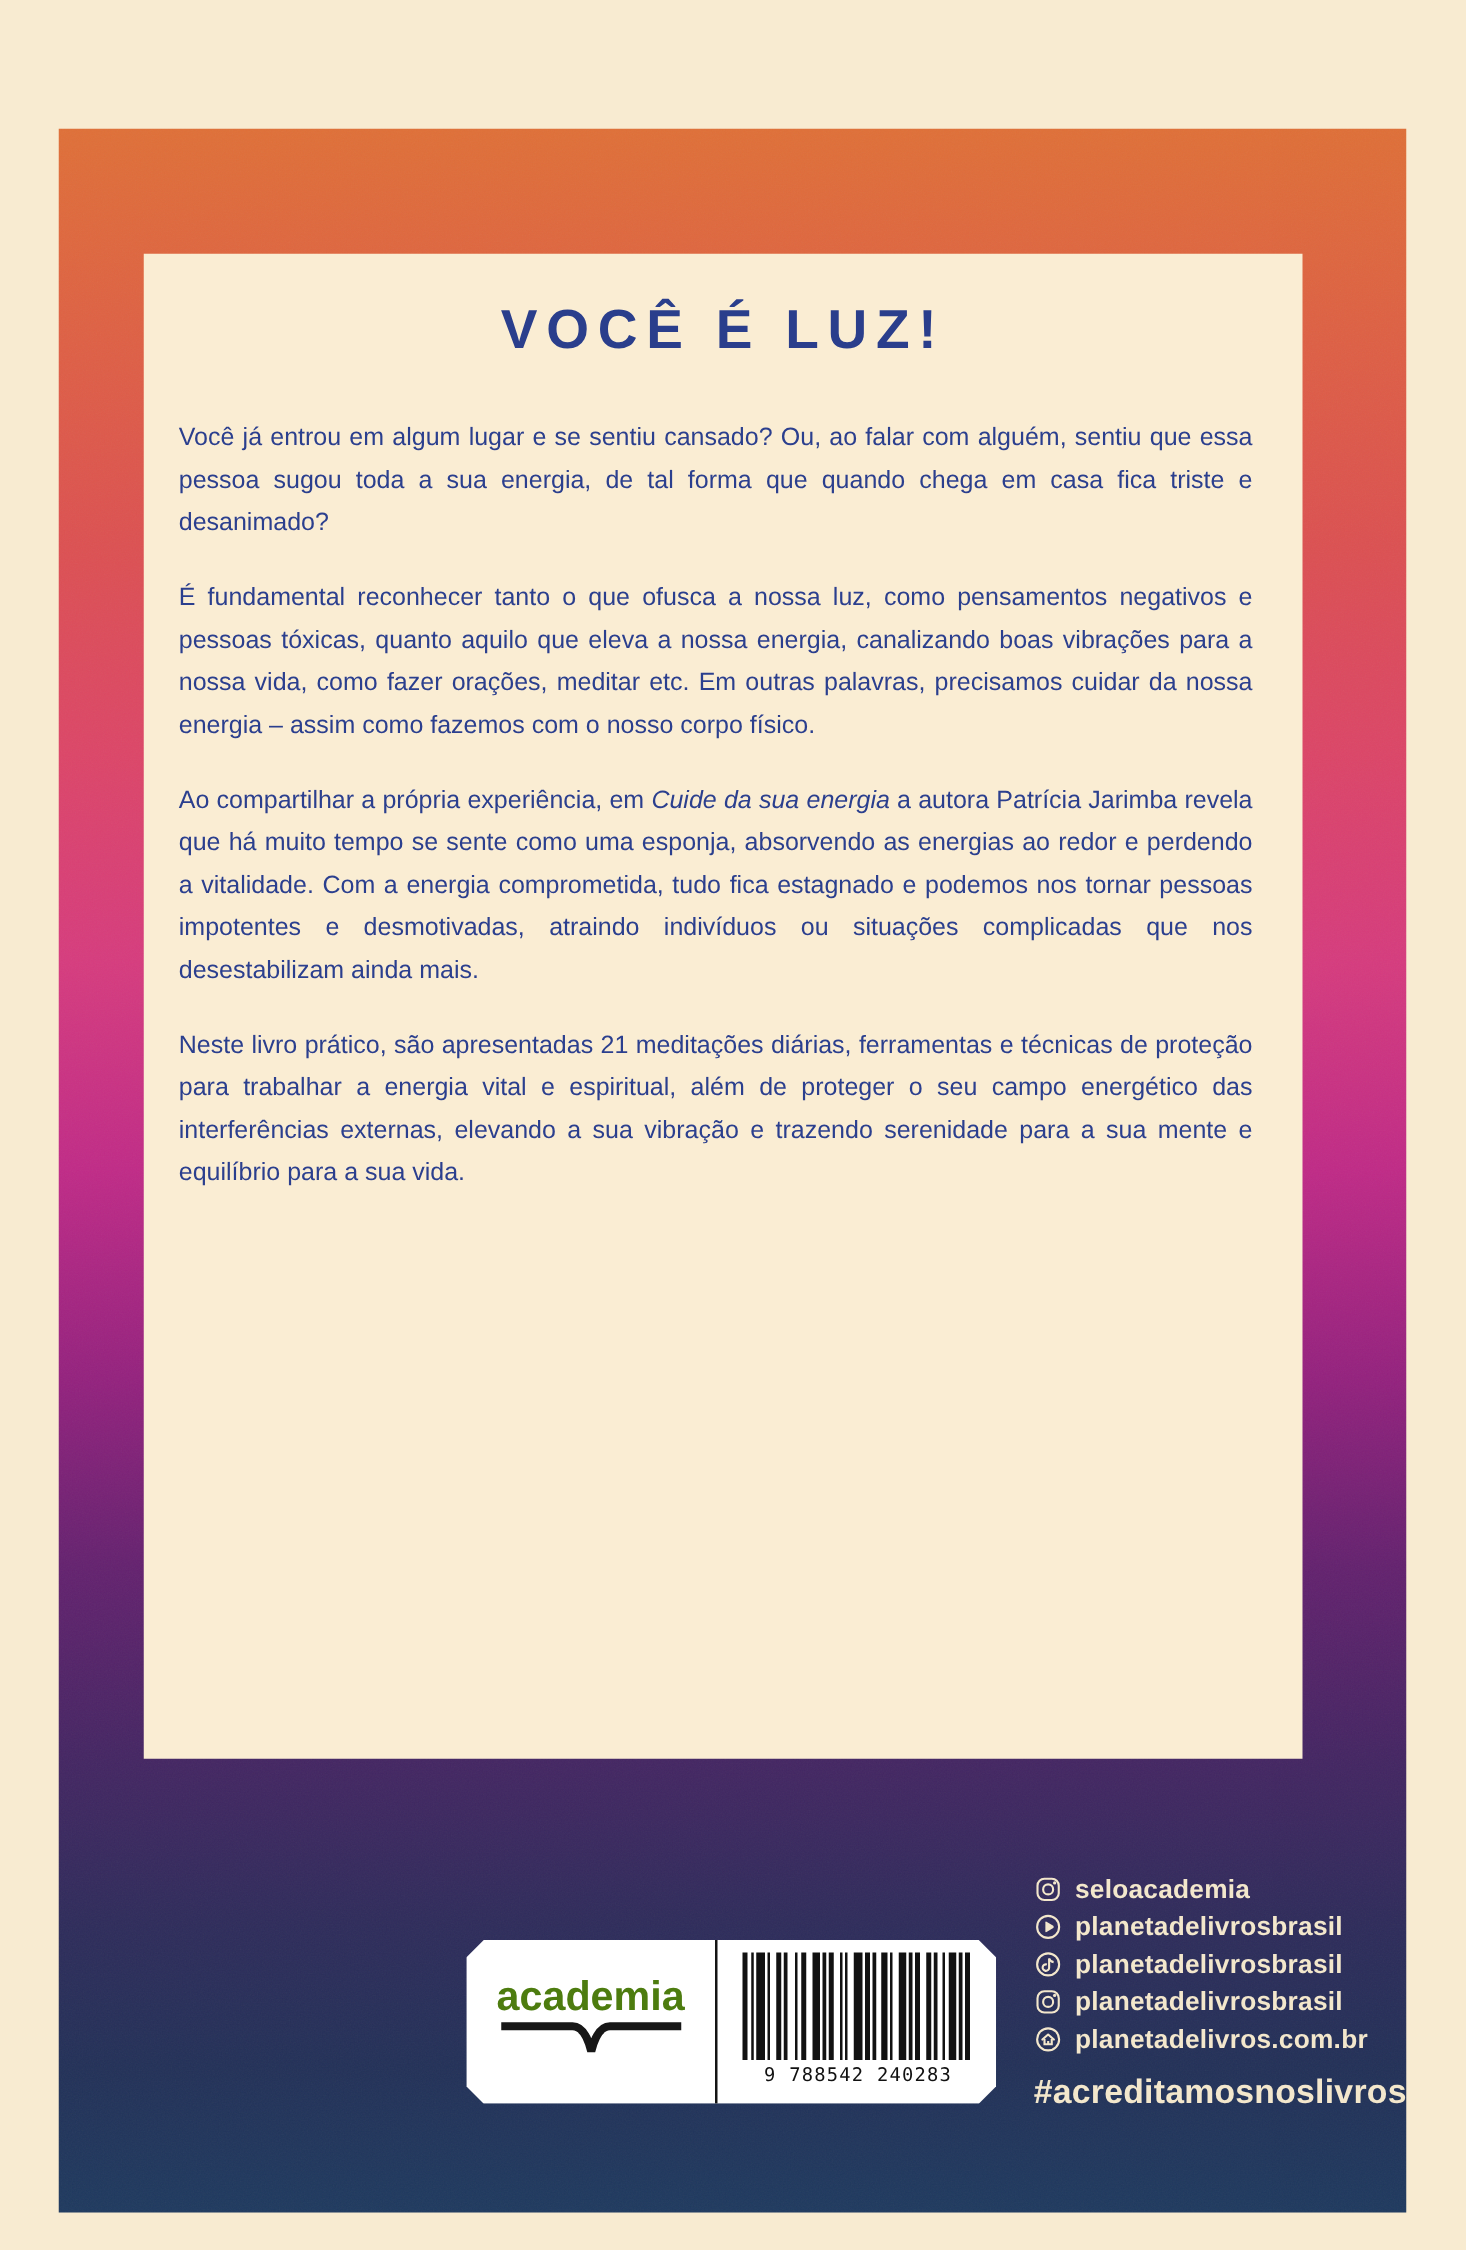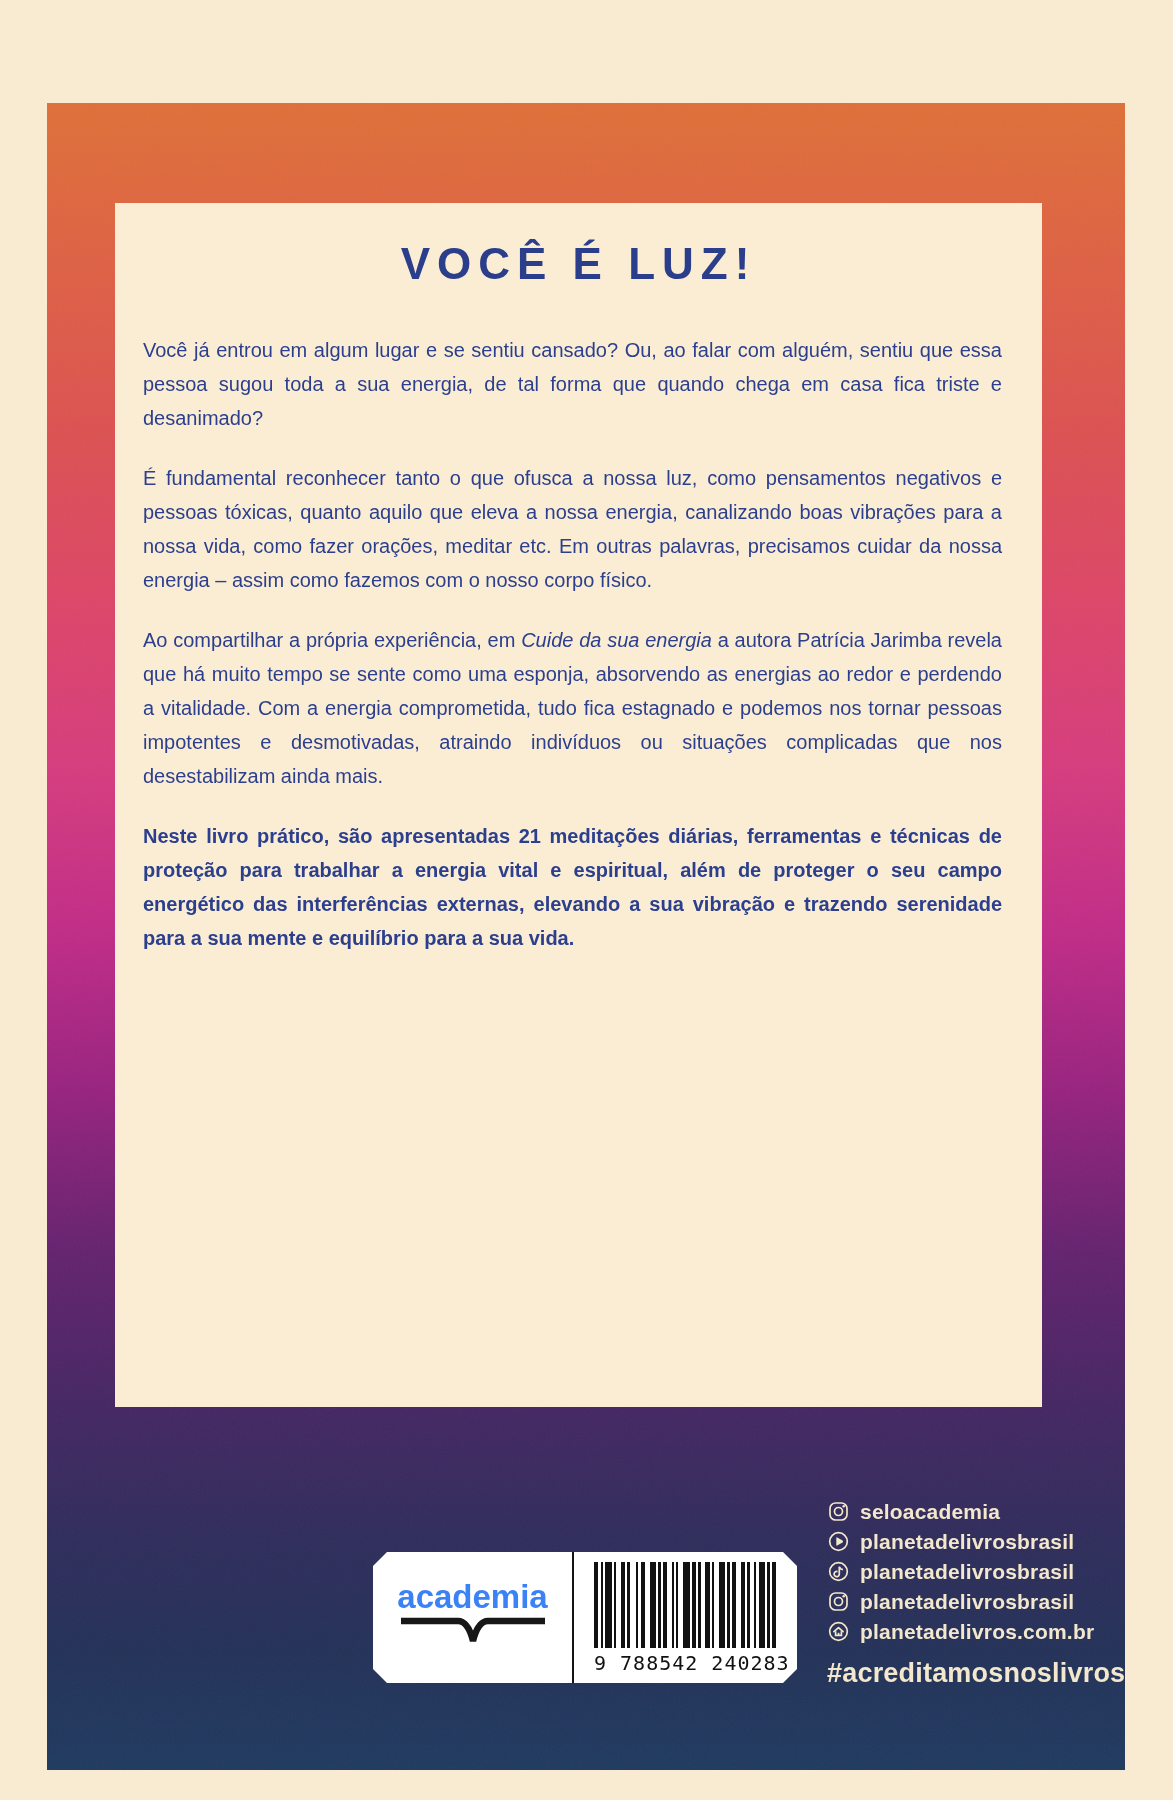--- a/index.html
+++ b/index.html
@@ -35,43 +35,43 @@
     margin:36px 0 0 0;text-align:center;
     font-size:44px;font-weight:bold;letter-spacing:7px;
     color:#2A3E8C;
   }
   .copy{
     margin:44px 0 0 0;padding:0 40px 0 28px;
     color:#2B3F8E;font-size:20px;line-height:34px;
     text-align:justify;
   }
   .copy p{margin:0 0 26px 0;}
-  .copy p:last-child{margin-bottom:0;font-weight:bold;}
+  .copy p:last-child{margin-bottom:0;}
   .copy .em{font-style:italic;}
   
   .pubbox{
     position:absolute;left:373px;top:1552px;width:424px;height:131px;
     background:#FFFFFF;
     clip-path:polygon(14px 0,410px 0,424px 14px,424px 117px,410px 131px,14px 131px,0 117px,0 14px);
   }
   .pub-divider{position:absolute;left:199px;top:0;width:2px;height:131px;background:#141414;}
   .logo-cell{position:absolute;left:0;top:0;width:199px;height:131px;text-align:center;}
   .logo-text{
-    margin-top:26px;font-size:33px;font-weight:bold;color:#3b82f6;letter-spacing:0px;
+    margin-top:26px;font-size:33px;font-weight:bold;color:#4d7c0f;letter-spacing:0px;
     font-family:"Liberation Sans",sans-serif;
   }
   .logo-book{margin-top:0px;}
   .barcode-cell{position:absolute;left:201px;top:0;width:223px;height:131px;box-sizing:border-box;padding:10px 18px 6px 20px;}
   .bars{height:86px;display:flex;align-items:stretch;}
   .bars span{display:block;height:100%;}
   .bars span.b{background:#111;}
   .bars span.w{background:transparent;}
   .isbn{
     margin-top:3px;text-align:center;color:#111;
-    font-family:"DejaVu Sans Mono",monospace;font-size:20px;letter-spacing:1px;white-space:nowrap;
+    font-family:"DejaVu Sans Mono",monospace;font-size:15px;letter-spacing:1px;white-space:nowrap;
   }
   
   .social{position:absolute;left:827px;top:1500px;}
   .social .row{display:flex;align-items:center;height:23px;margin-bottom:7px;}
   .social .row svg{flex:0 0 auto;}
   .social .row .label{
     margin-left:10px;color:#F3E7CC;font-size:21px;font-weight:600;letter-spacing:.2px;white-space:nowrap;
   }
   .hashtag{
     position:absolute;left:827px;top:1658px;color:#F3E7CC;

